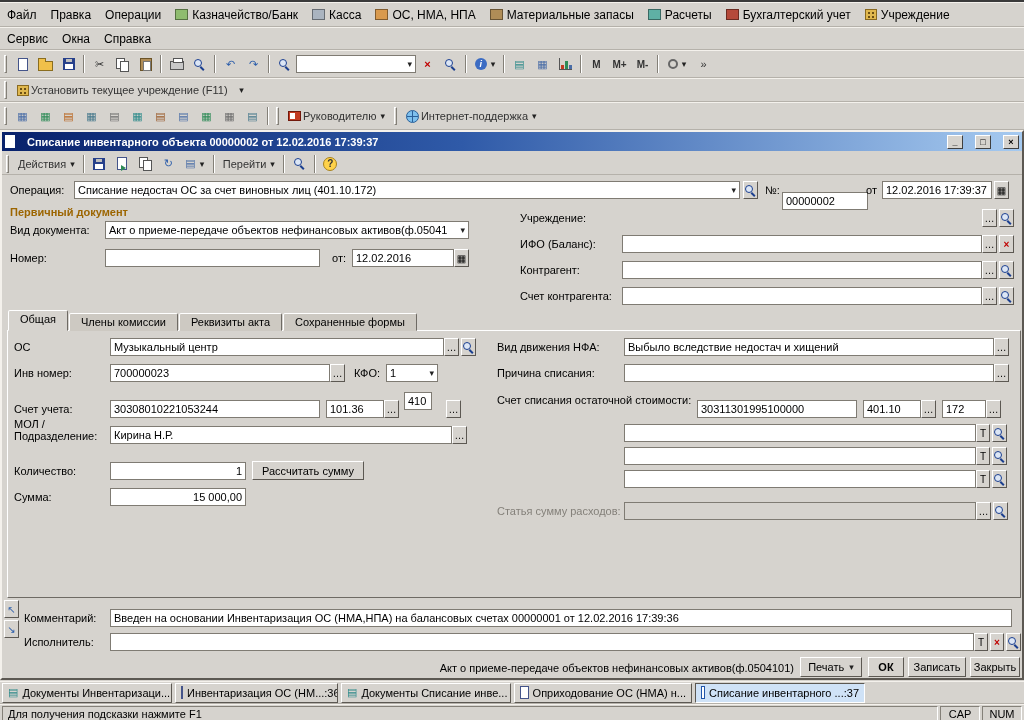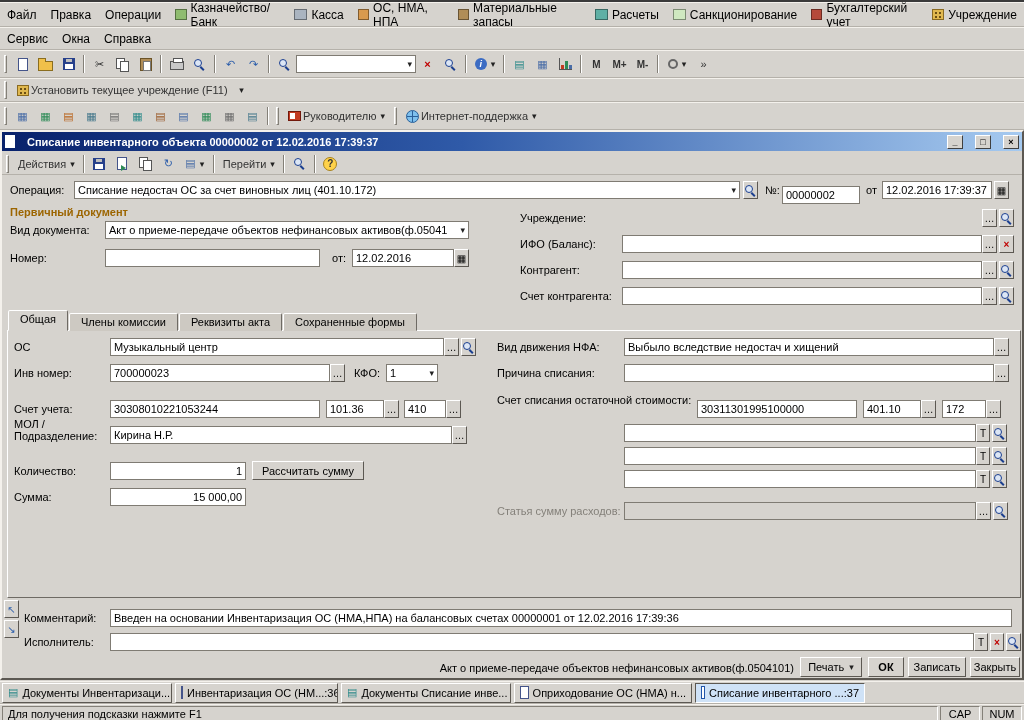--- a/index.html
+++ b/index.html
@@ -99,24 +99,20 @@
       </div>
     <div class="mitem">
         <span class="mi mi-mat"></span>
         <span>Материальные запасы</span>
       </div>
     <div class="mitem">
         <span class="mi mi-calc"></span>
         <span>Расчеты</span>
       </div>
     <div class="mitem">
-        <span class="mi mi-sanc"></span>
-        <span>Санкционирование</span>
-      </div>
-    <div class="mitem">
         <span class="mi mi-buh"></span>
         <span>Бухгалтерский учет</span>
       </div>
     <div class="mitem">
         <span class="i-bld"></span>
         <span>Учреждение</span>
       </div>
   </div>
 
   <div class="bar" style="top:25px;height:23px">
@@ -331,21 +327,21 @@
 
     <div class="lbl" style="left:8px;top:49px">Операция:</div>
     <div class="fld" style="left:72px;top:49px;width:666px">
         <span class="v">Списание недостач ОС за счет виновных лиц (401.10.172)</span>
         <span class="arr">▾</span>
       </div>
     <div class="fbtn" style="left:741px;top:49px">
         <span class="mag"></span>
       </div>
     <div class="lbl" style="left:763px;top:49px">№:</div>
-    <div class="fld" style="left:780px;top:54px;width:78px">
+    <div class="fld" style="left:780px;top:60px;width:86px">
         <span class="v">00000002</span>
       </div>
     <div class="lbl" style="left:864px;top:49px">от</div>
     <div class="fld" style="left:880px;top:49px;width:110px">
         <span class="v">12.02.2016 17:39:37</span>
       </div>
     <div class="fbtn" style="left:992px;top:49px">
         <span>▦</span>
       </div>
 
@@ -445,21 +441,21 @@
     <div class="lbl" style="left:12px;top:268px;z-index:2">Счет учета:</div>
     <div class="fld" style="left:108px;top:268px;width:210px;z-index:2">
         <span class="v">30308010221053244</span>
       </div>
     <div class="fld" style="left:324px;top:268px;width:58px;z-index:2">
         <span class="v">101.36</span>
       </div>
     <div class="fbtn" style="left:382px;top:268px;z-index:2">
         <span>…</span>
       </div>
-    <div class="fld" style="left:402px;top:268px;width:42px;z-index:2">
+    <div class="fld" style="left:402px;top:260px;width:28px;z-index:2">
         <span class="v">410</span>
       </div>
     <div class="fbtn" style="left:444px;top:268px;z-index:2">
         <span>…</span>
       </div>
 
     <div class="lbl2" style="left:12px;top:286px;width:92px;z-index:2">МОЛ / Подразделение:</div>
     <div class="fld" style="left:108px;top:294px;width:342px;z-index:2">
         <span class="v">Кирина Н.Р.</span>
       </div>

